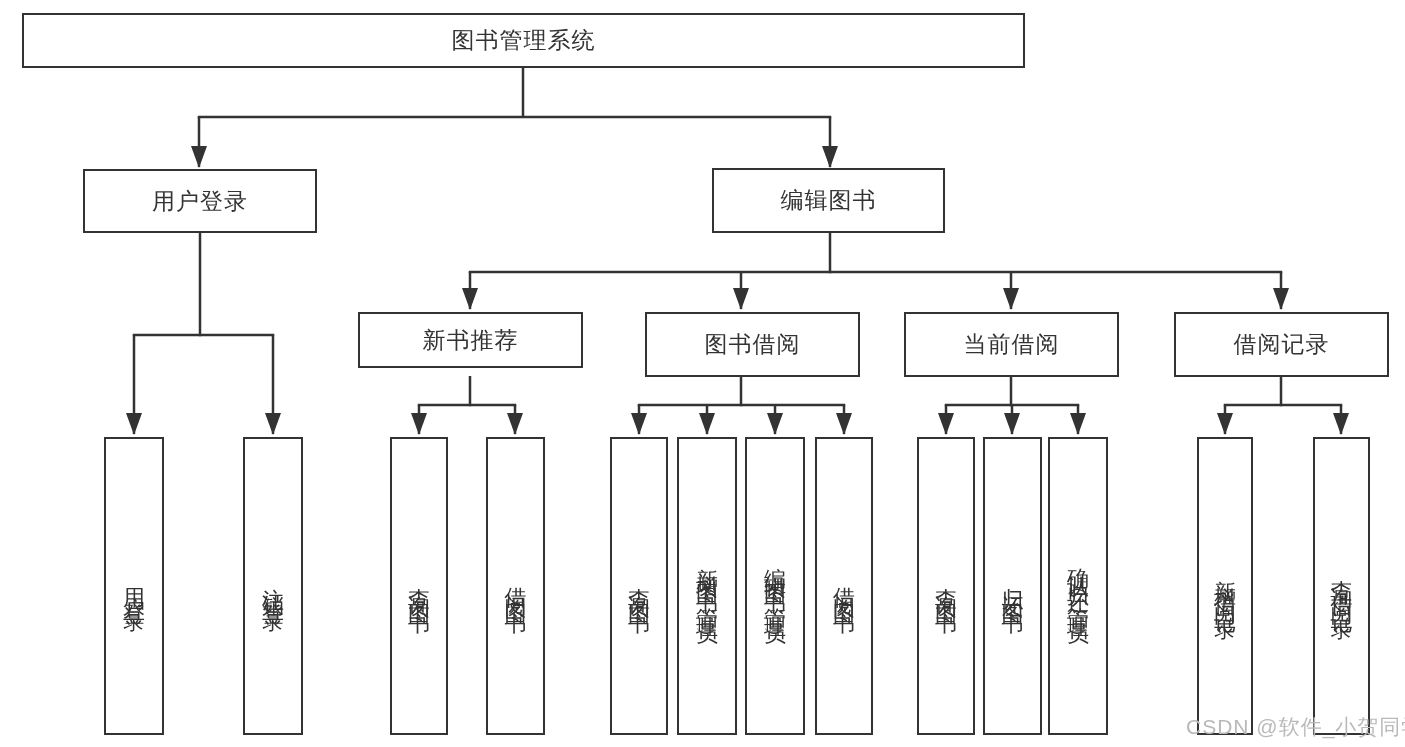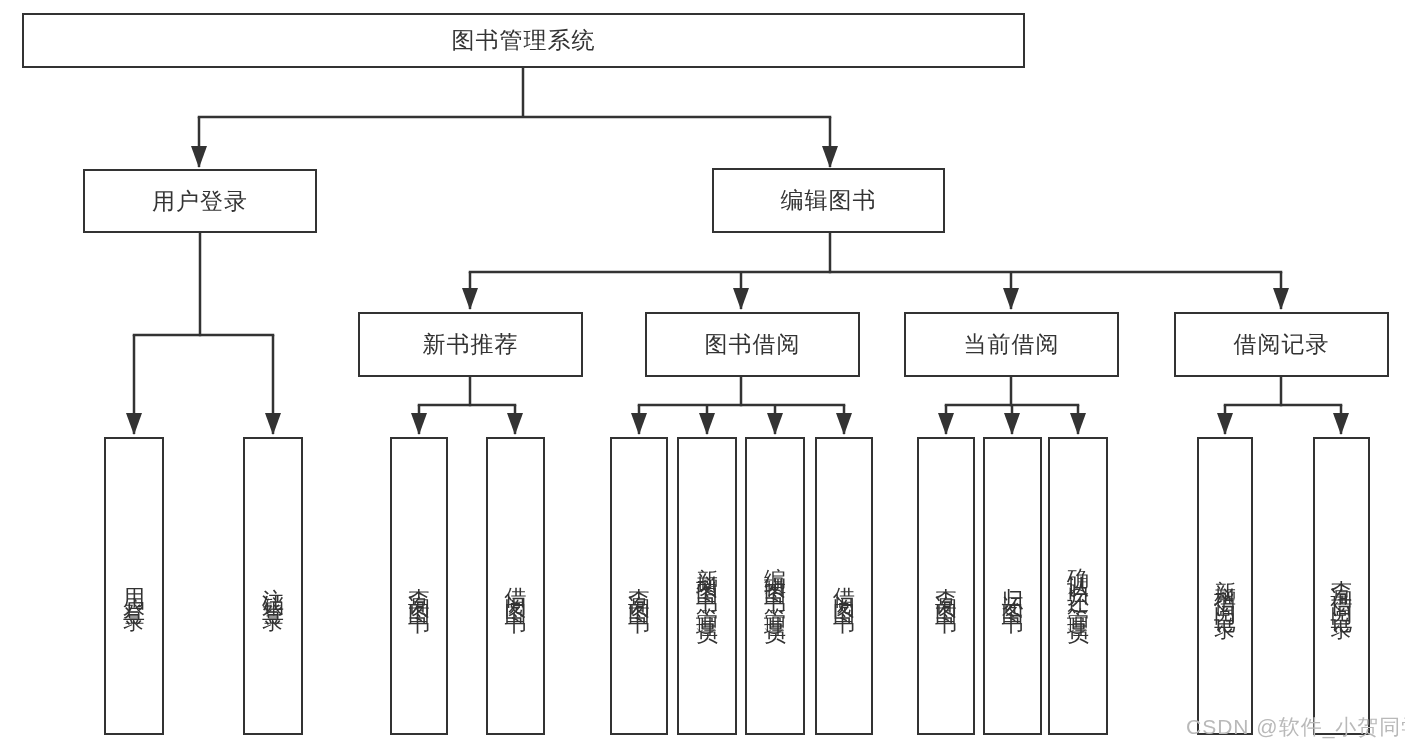--- a/index.html
+++ b/index.html
@@ -74,21 +74,21 @@
       <line x1="1225" y1="405" x2="1225" y2="434" marker-end="url(#arrow)"></line>
       <line x1="1341" y1="405" x2="1341" y2="434" marker-end="url(#arrow)"></line>
     </g>
   </svg>
 
   <div class="node" style="left:22px;top:13px;width:1003px;height:55px;">图书管理系统</div>
 
   <div class="node" style="left:83px;top:169px;width:234px;height:64px;">用户登录</div>
   <div class="node" style="left:712px;top:168px;width:233px;height:65px;">编辑图书</div>
 
-  <div class="node" style="left:358px;top:312px;width:225px;height:65px;">新书推荐</div>
+  <div class="node" style="left:358px;top:312px;width:225px;height:56px;">新书推荐</div>
   <div class="node" style="left:634px;top:312px;width:215px;height:65px;margin-left:11px;">图书借阅</div>
   <div class="node" style="left:904px;top:312px;width:215px;height:65px;">当前借阅</div>
   <div class="node" style="left:1174px;top:312px;width:215px;height:65px;">借阅记录</div>
 
   <div class="node" style="left:104px;top:437px;width:60px;height:298px;">
     <span class="vtext">用户登录</span>
   </div>
   <div class="node" style="left:243px;top:437px;width:60px;height:298px;">
     <span class="vtext">注销登录</span>
   </div>

